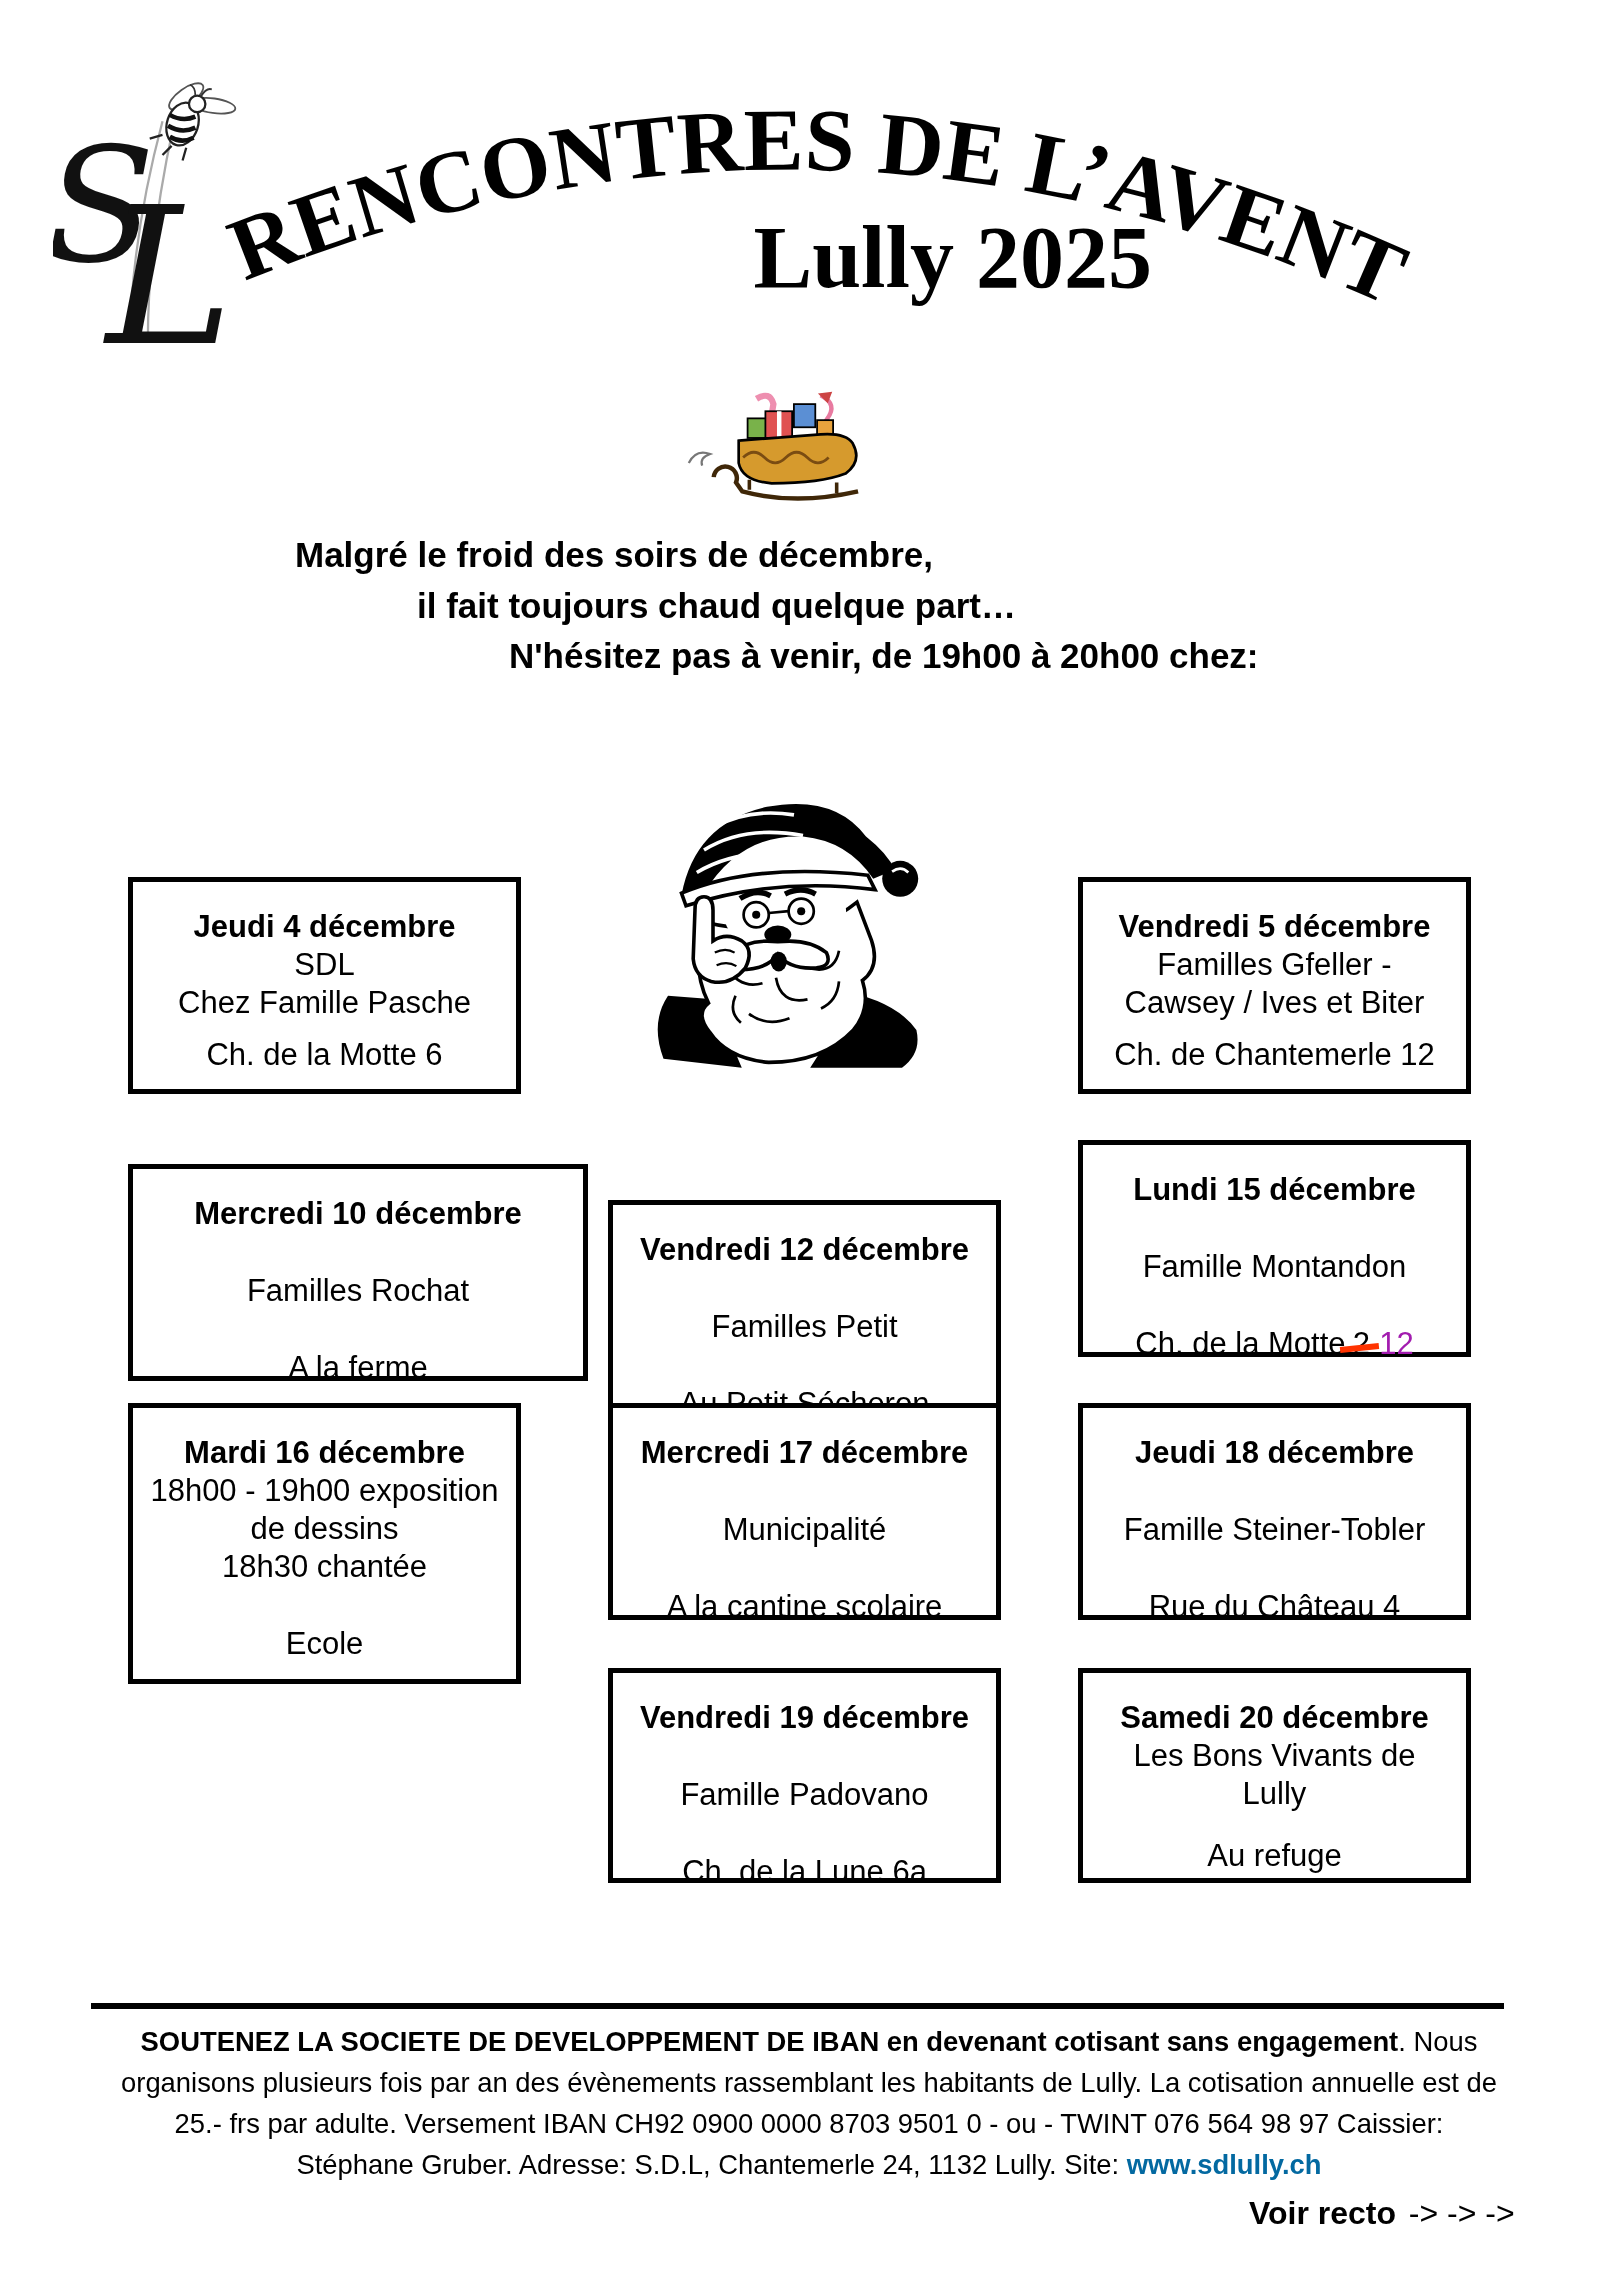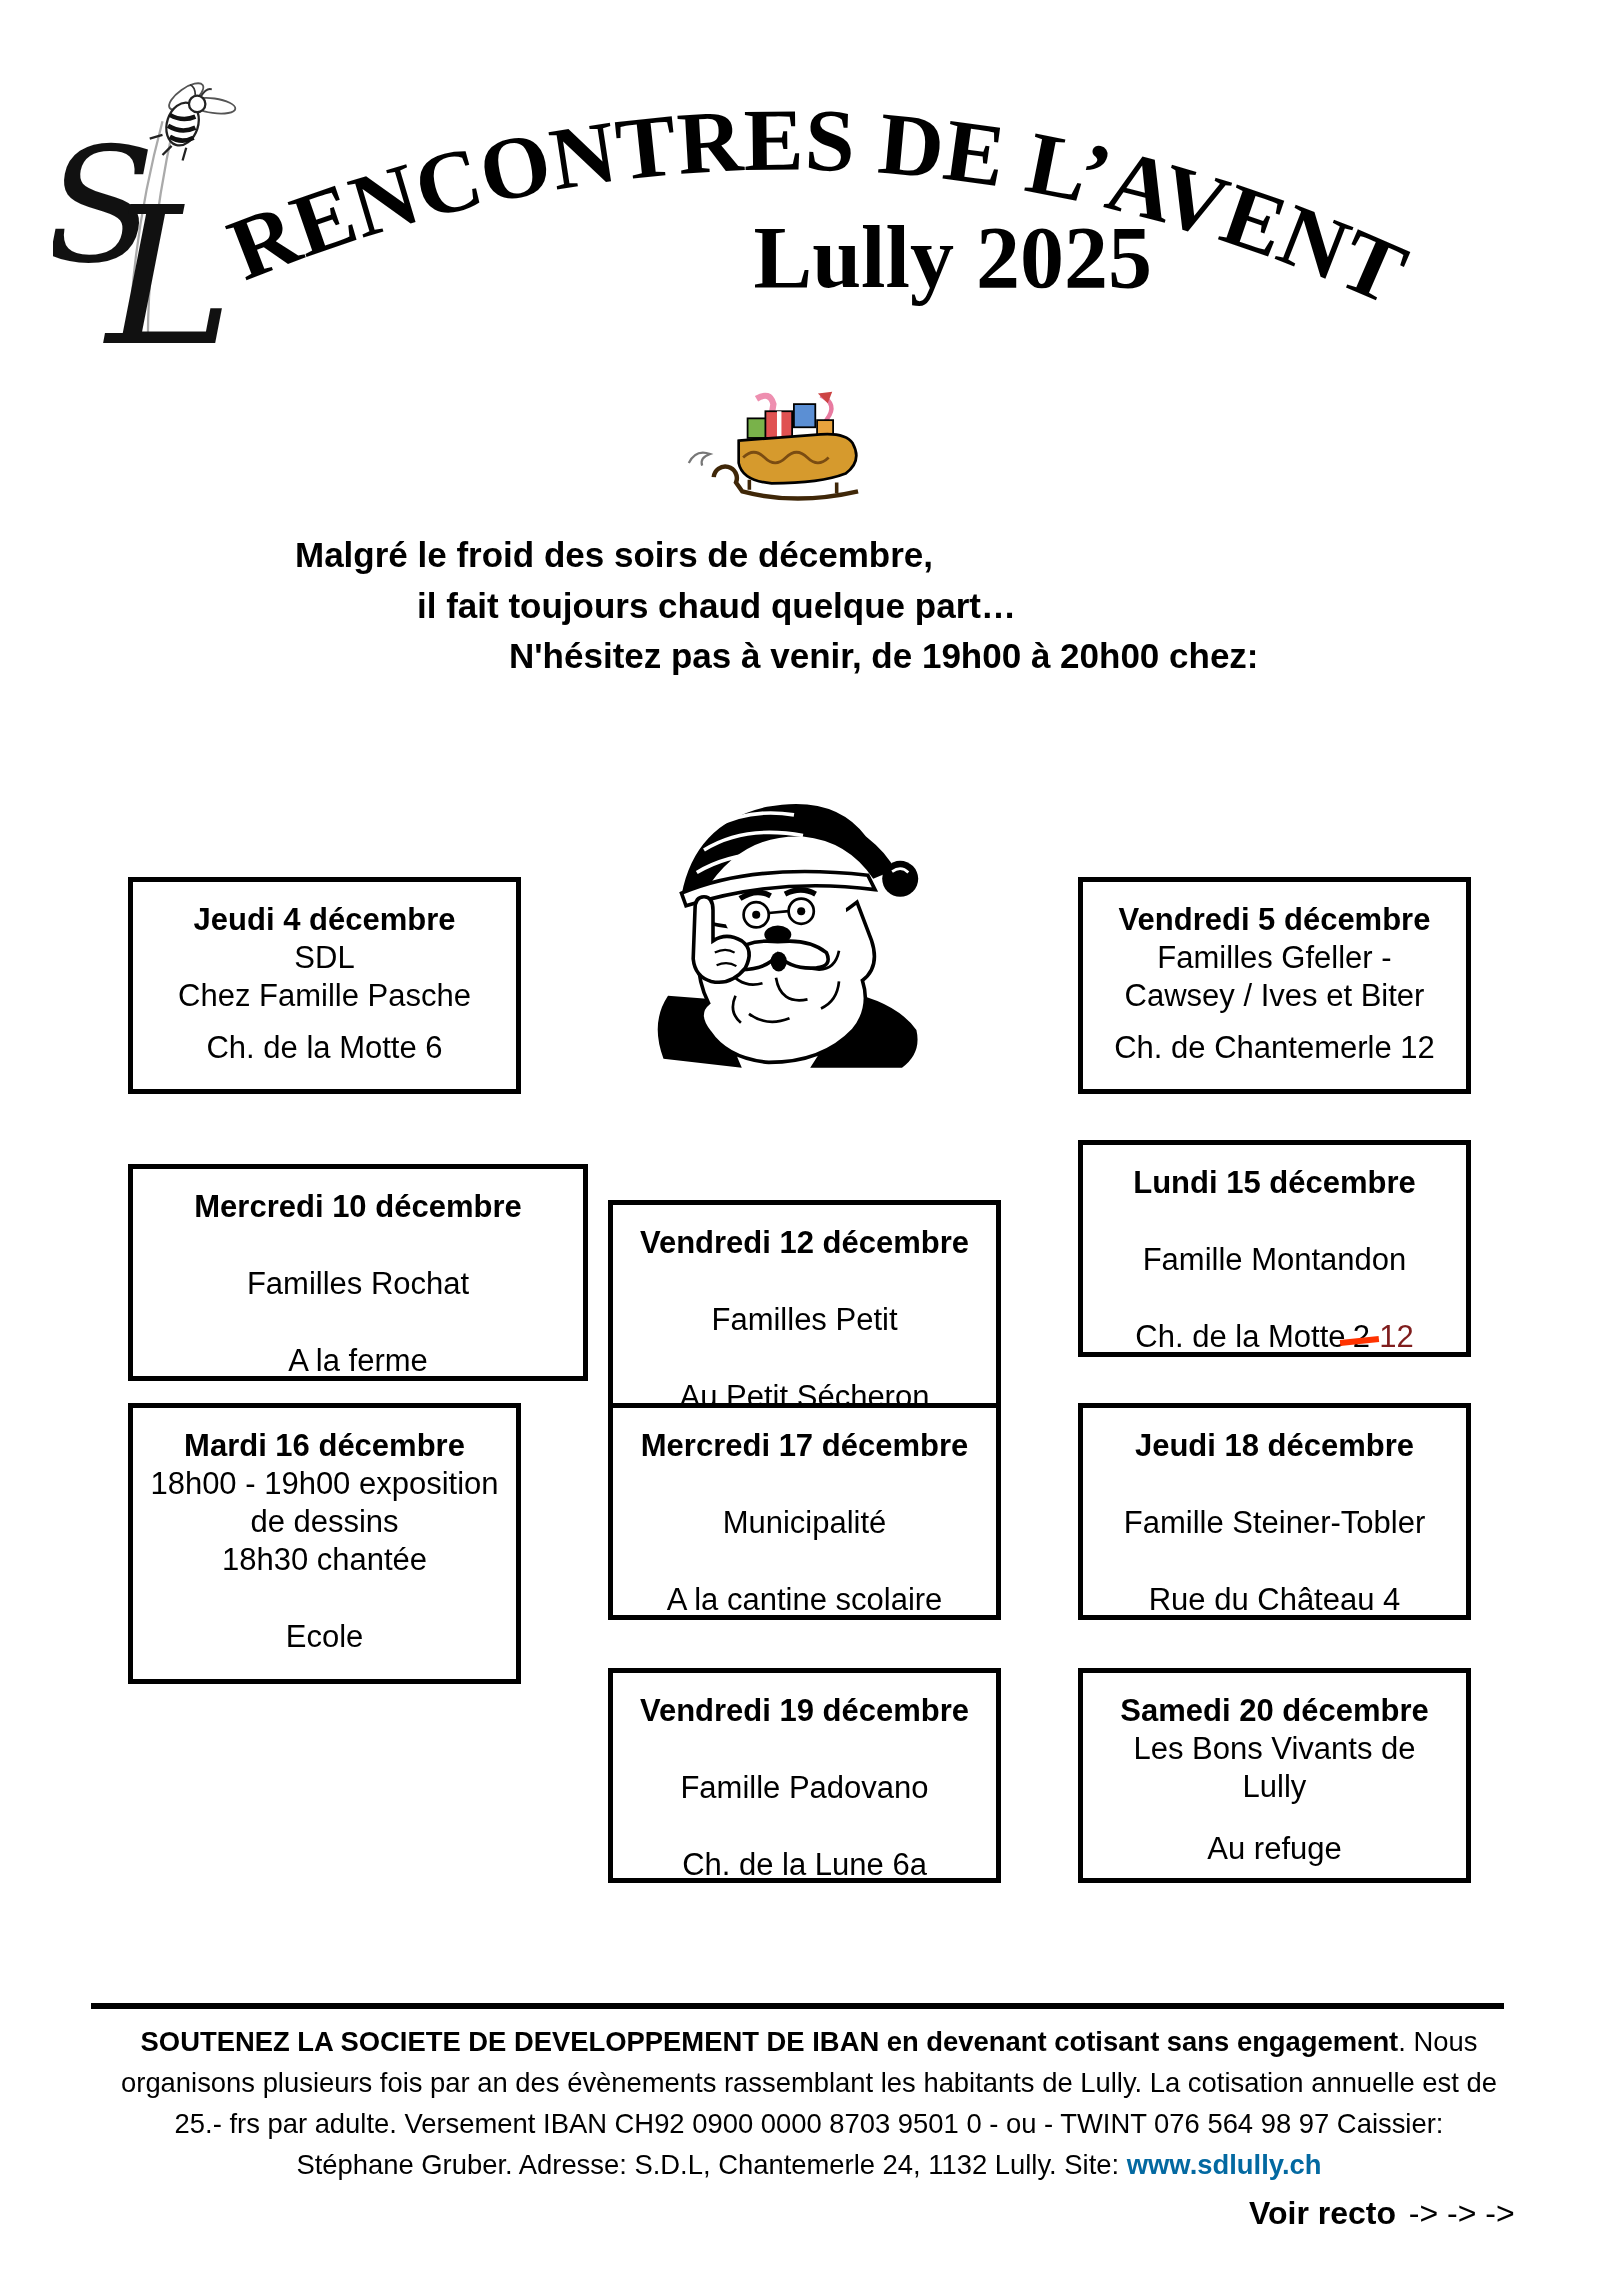--- a/index.html
+++ b/index.html
@@ -20,21 +20,21 @@
   
   .intro-line{position:absolute;font-weight:700;font-size:35px;white-space:nowrap;}
   .il1{left:295px;top:535px;}
   .il2{left:417px;top:586px;}
   .il3{left:509px;top:636px;}
   
   .santa-svg{position:absolute;left:641px;top:784px;}
   
   .box{
     position:absolute;border:5.5px solid #000;box-sizing:border-box;background:#fff;
-    text-align:center;font-size:31px;line-height:38px;padding-top:19px;
+    text-align:center;font-size:31px;line-height:38px;padding-top:26px;
   }
   .box .bt{font-weight:700;}
   .gap-sm{height:13.7px;}
   .gap-md{height:24px;}
   .gap-lg{height:39px;}
   .b1{left:128px;top:877px;width:393px;height:217px;}
   .b2{left:1078px;top:877px;width:393px;height:217px;}
   .b3{left:128px;top:1164px;width:460px;height:217px;}
   .b4{left:608px;top:1200px;width:393px;height:217px;}
   .b5{left:1078px;top:1140px;width:393px;height:217px;}
@@ -42,21 +42,21 @@
   .b7{left:608px;top:1403px;width:393px;height:217px;}
   .b8{left:1078px;top:1403px;width:393px;height:217px;}
   .b9{left:608px;top:1668px;width:393px;height:215px;}
   .b10{left:1078px;top:1668px;width:393px;height:215px;}
   .addr{white-space:nowrap;}
   .struck{position:relative;display:inline-block;margin-left:7.3px;}
   .struck::after{
     content:"";position:absolute;left:-12.8px;right:-9.1px;top:52%;height:6.4px;
     background:#ff3300;transform:rotate(-6deg);
   }
-  .redtxt{color:#7f1d1d;margin-left:9.1px;}
+  .redtxt{color:#a21caf;margin-left:9.1px;}
   
   .rule{position:absolute;left:91px;top:2003px;width:1413px;height:5.5px;background:#000;}
   .footer-text{
     position:absolute;left:78px;top:2021px;width:1462px;text-align:center;
     font-size:27.4px;line-height:41px;
   }
   .bold{font-weight:700;}
   .weblink{font-weight:700;color:#0369a1;}
   .voir{position:absolute;left:1249px;top:2195px;font-size:32px;white-space:nowrap;}
   .voir .vb{font-weight:700;}

